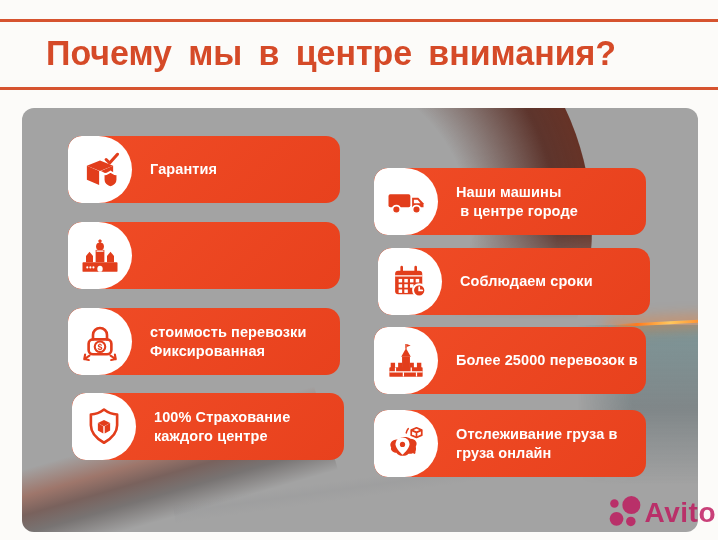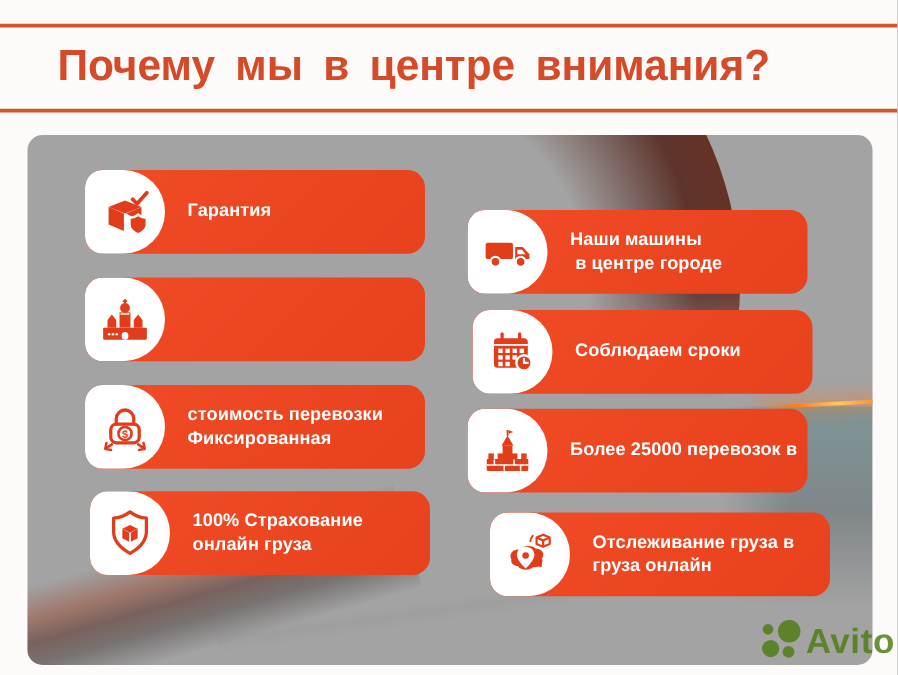--- a/index.html
+++ b/index.html
@@ -60,40 +60,40 @@
     transform:rotate(-8deg);
     background:linear-gradient(to bottom,rgba(0,0,0,0) 40%,rgba(120,122,128,0.10) 50%,rgba(0,0,0,0) 62%);
   }
   
   .card{
     position:absolute;width:272px;height:67px;border-radius:14px;
     background:linear-gradient(135deg,#f04c26,#e8411d);
     overflow:hidden;
   }
   .p1{left:46px;top:28px;} .p2{left:46px;top:114px;} .p3{left:46px;top:200px;} .p4{left:28px;top:285px;margin-left:22px;}
-  .q1{left:352px;top:60px;} .q2{left:356px;top:140px;} .q3{left:352px;top:219px;} .q4{left:352px;top:302px;margin-left:18px;}
+  .q1{left:352px;top:60px;} .q2{left:356px;top:140px;} .q3{left:352px;top:219px;} .q4{left:352px;top:302px;}
   .pill{
     position:absolute;left:0;top:0;width:64px;height:67px;background:#fff;
     border-radius:14px 34px 34px 14px;
     display:flex;align-items:center;justify-content:center;
   }
   .ic{width:42px;height:42px;display:block;}
   .ctext{
     position:absolute;left:82px;right:4px;top:0;bottom:0;
     display:flex;flex-direction:column;justify-content:center;
   }
   .l{
     display:block;color:#fff;font-weight:bold;font-size:14.5px;line-height:19px;
     white-space:pre;letter-spacing:0.1px;
   }
   
   .watermark{
     position:absolute;right:2px;top:492px;height:42px;
     display:flex;align-items:center;gap:2px;
-    color:#4d7c0f;opacity:0.82;
+    color:#be185d;opacity:0.82;
   }
   .wm-logo{width:36px;height:36px;}
   .wm-text{font-size:28px;font-weight:bold;letter-spacing:0.5px;}
 </style>
 </head>
 <body>
 
 <div class="rule rule-top"></div>
 <h1 class="title">Почему мы в центре внимания?</h1>
 <div class="rule rule-bottom"></div>
@@ -170,21 +170,21 @@
         <path d="M24 4 c4.5 3.5 10 5.5 15 5.7 v12.3 c0 9.5 -7 15.5 -15 20 c-8 -4.5 -15 -10.5 -15 -20 V9.7 c5 -0.2 10.5 -2.2 15 -5.7 z" fill="none" stroke="#e23d1b" stroke-width="3" stroke-linejoin="round"></path>
         <g fill="#e23d1b">
           <path d="M17 19.5 L24 16 L31 19.5 L24 23 Z"></path>
           <path d="M17 19.5 V28 L23.2 31.3 V23 Z"></path>
           <path d="M31 19.5 V28 L24.8 31.3 V23 Z"></path>
         </g>
       </svg>
     </div>
     <div class="ctext">
       <span class="l">100% Страхование</span>
-      <span class="l">онлайн груза</span>
+      <span class="l">каждого центре</span>
     </div>
   </div>
 
   <div class="card q1">
     <div class="pill">
       <svg class="ic" viewBox="0 0 48 48">
         <g fill="#e23d1b">
           <rect x="4" y="15" width="25" height="15" rx="2"></rect>
           <path d="M31 19 h7 l6 6.5 v4.5 h-13 z"></path>
         </g>

